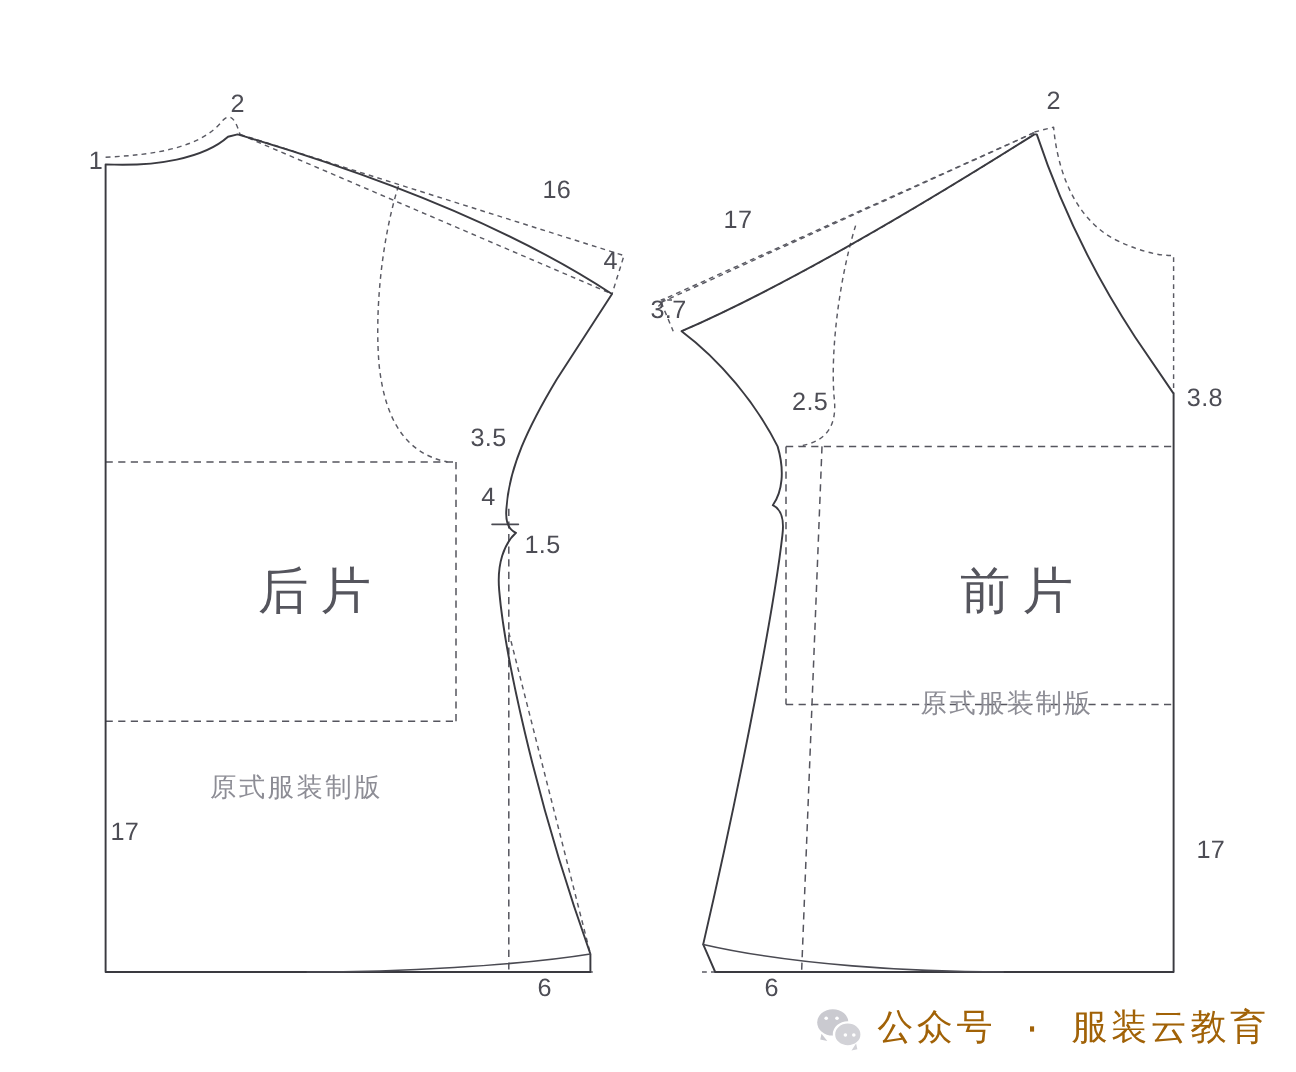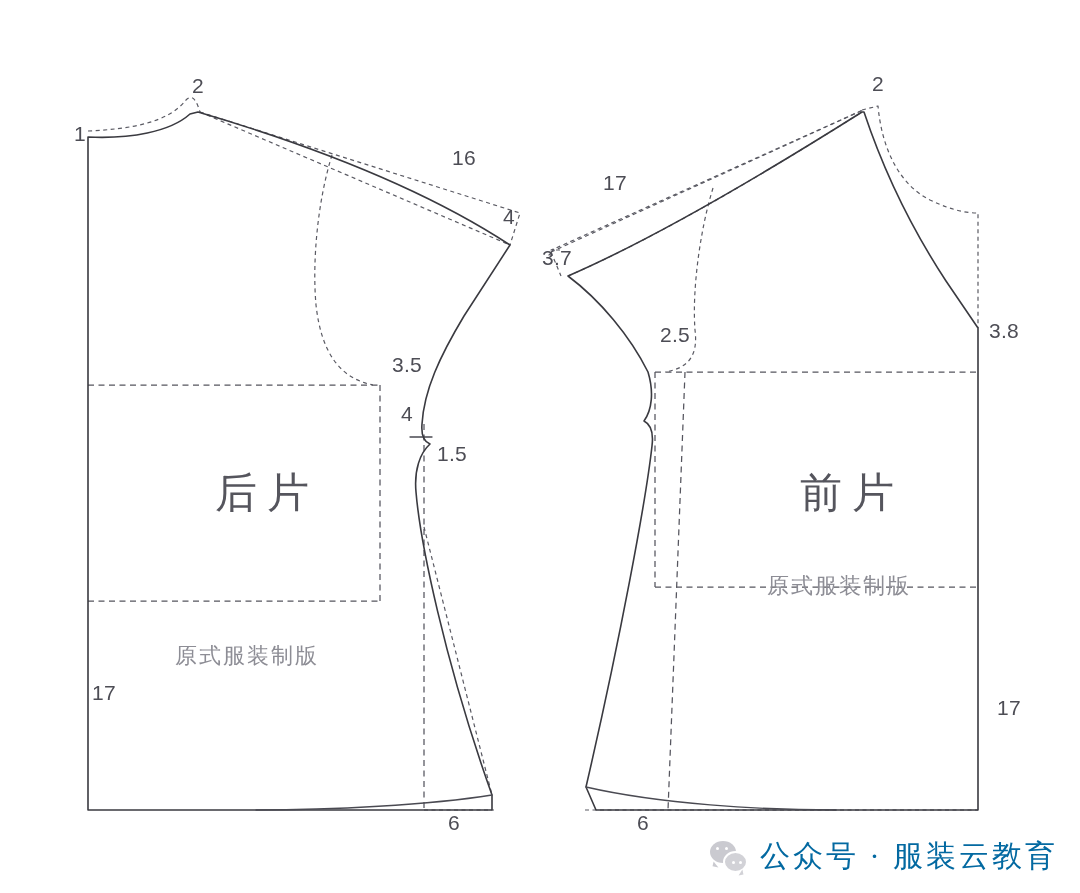--- a/index.html
+++ b/index.html
@@ -76,23 +76,23 @@
   
   #watermark {
     position: absolute;
     right: 22px;
     bottom: 16px;
     display: flex;
     align-items: center;
     gap: 12px;
   }
   #watermark .wm-label {
-    font-family: Liberation Serif, serif;
+    font-family: Liberation Mono, monospace;
     font-size: 30px;
-    color: #0369a1;
+    color: #a16207;
     letter-spacing: 3px;
     white-space: nowrap;
     text-align: center;
   }
   #watermark .wechat {
     width: 38px;
     height: 32px;
     position: relative;
     flex: 0 0 auto;
   }

